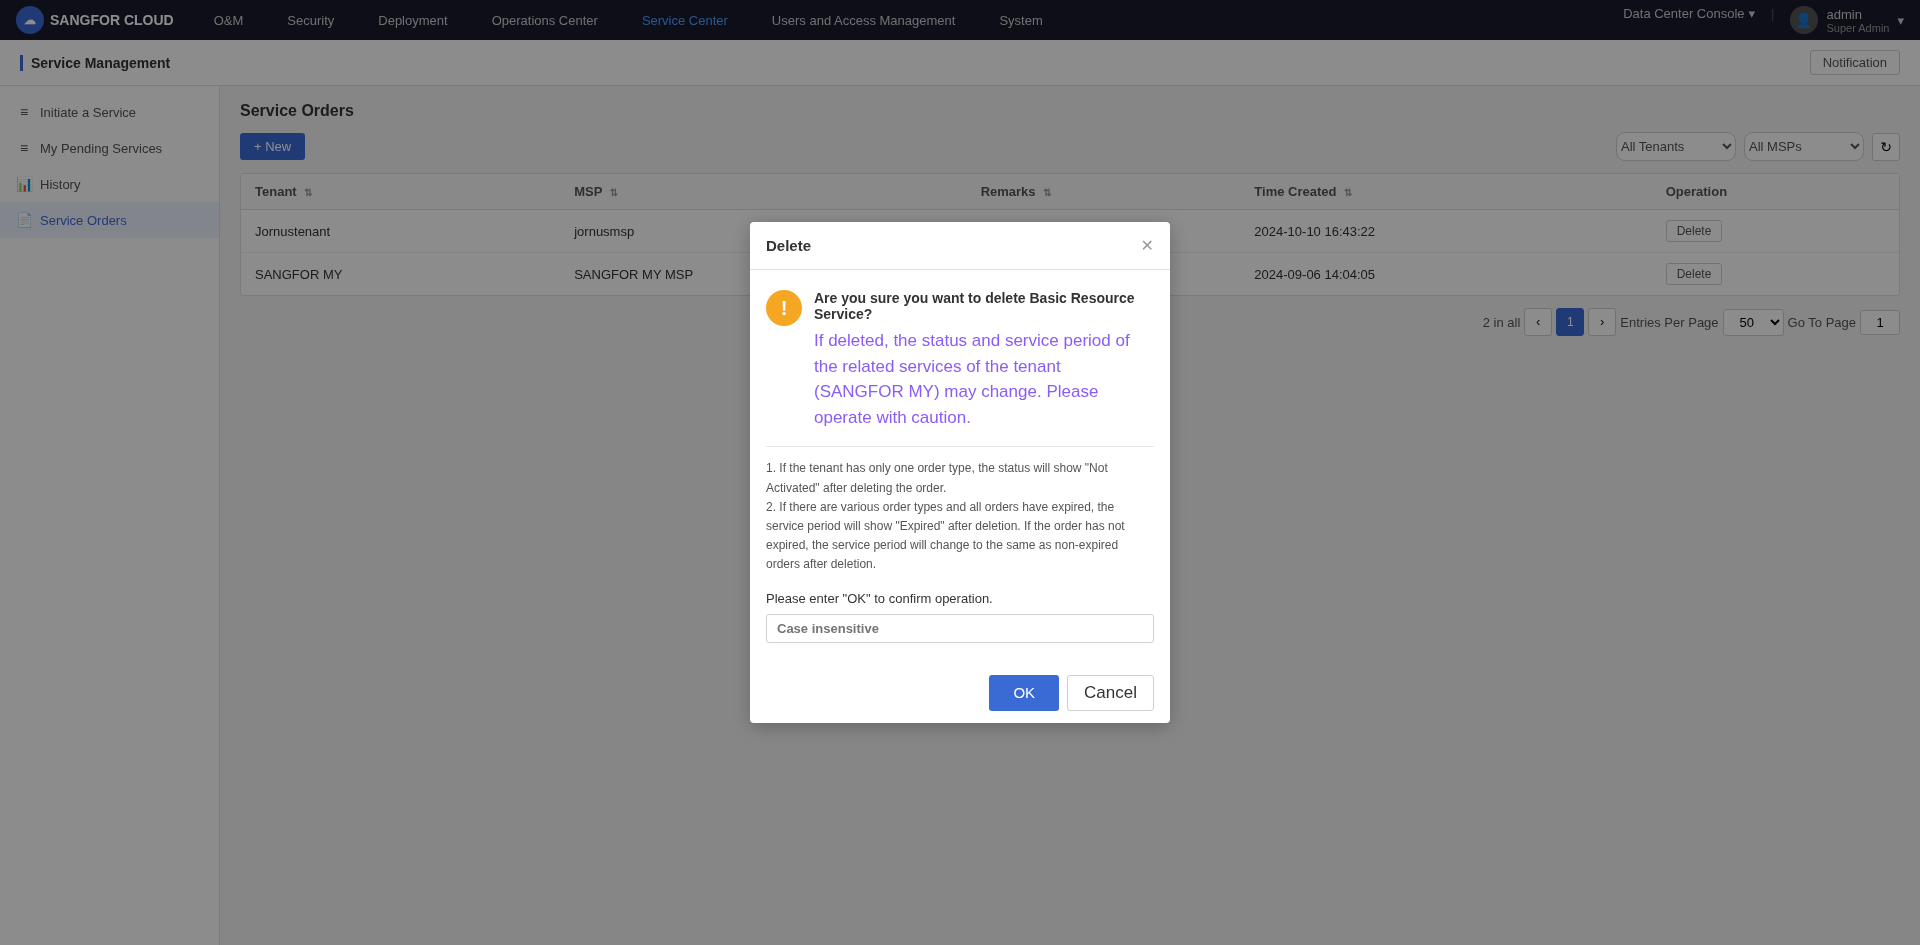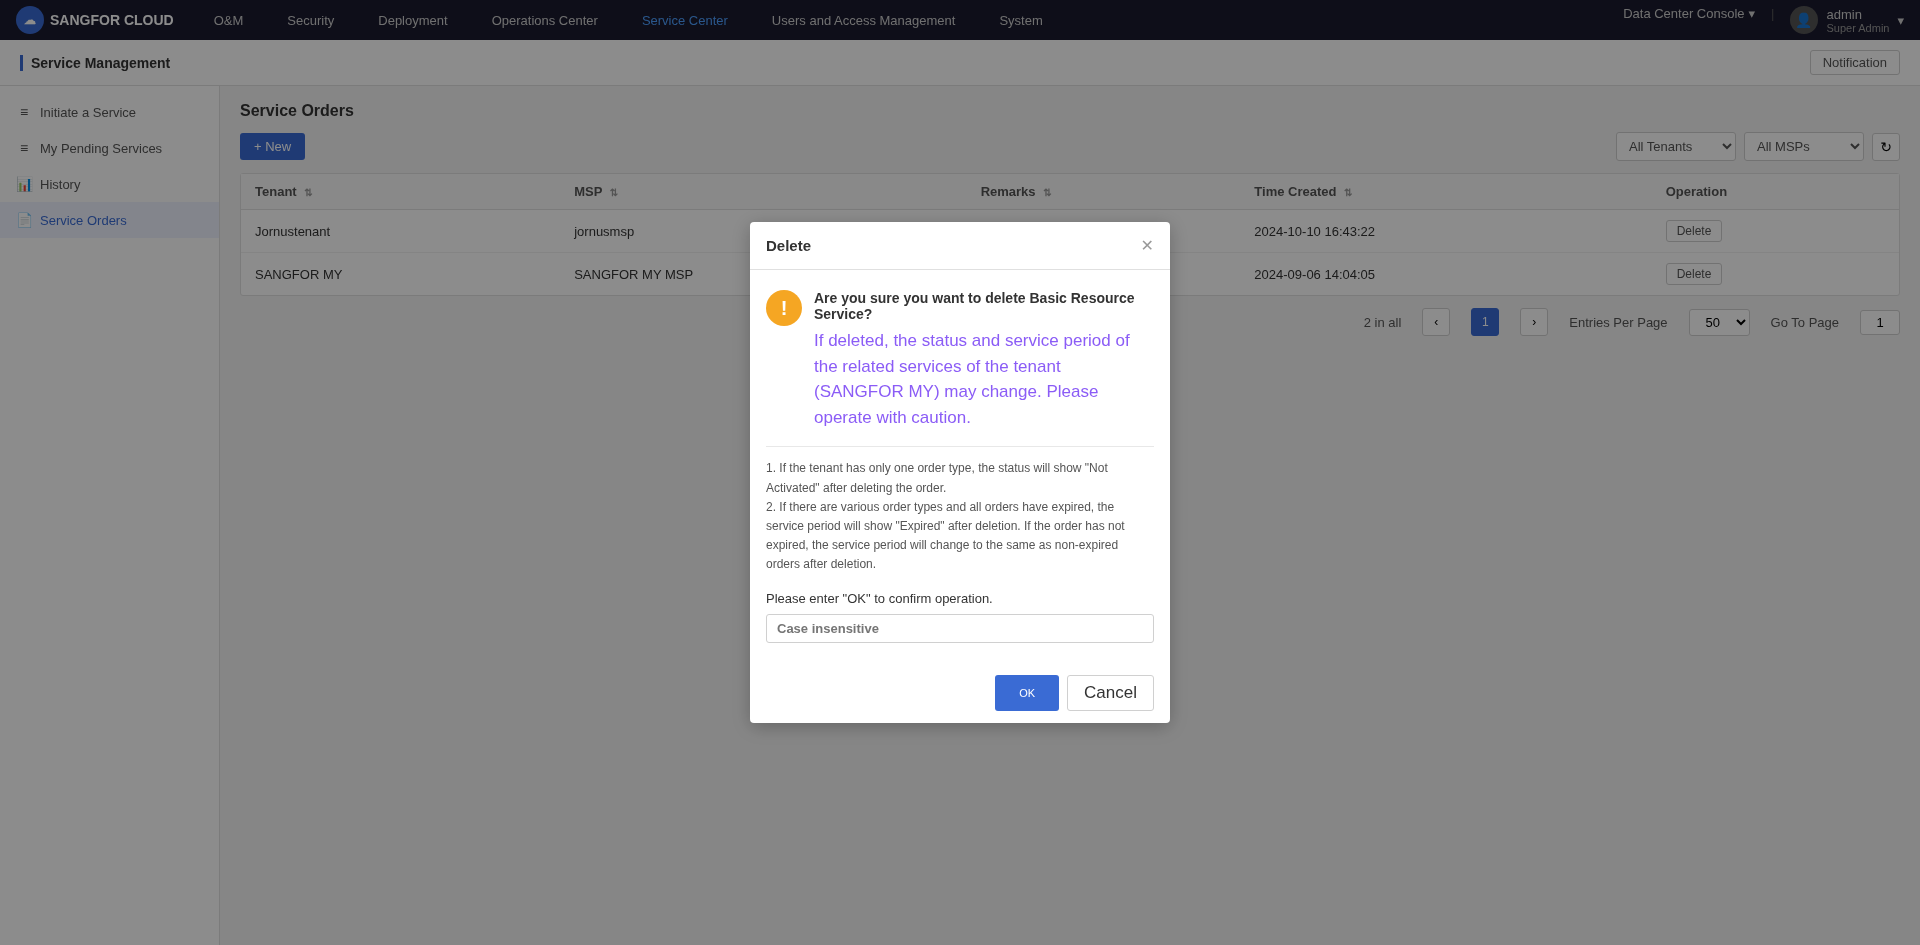--- a/index.html
+++ b/index.html
@@ -177,22 +177,22 @@
       align-items: center;
       gap: 4px;
     }
     .toolbar-right {
       display: flex;
       align-items: center;
       gap: 8px;
     }
     .filter-select {
       border: 1px solid #d0d0d0;
-      padding: 5px 8px;
-      border-radius: 3px;
+      padding: 5px 0;
+      border-radius: 9px;
       background: #fff;
       font-size: 13px;
       color: #555;
       cursor: pointer;
       min-width: 120px;
     }
     .refresh-btn {
       background: #fff;
       border: 1px solid #d0d0d0;
       width: 28px;
@@ -243,21 +243,21 @@
       font-size: 12px;
       color: #555;
     }
 
     
     .pagination {
       display: flex;
       align-items: center;
       justify-content: flex-end;
       padding: 12px 0;
-      gap: 21px;
+      gap: 4px;
       font-size: 13px;
       color: #555;
     }
     .page-btn {
       width: 28px;
       height: 28px;
       border: 1px solid #d0d0d0;
       background: #fff;
       border-radius: 3px;
       cursor: pointer;
@@ -387,21 +387,21 @@
       gap: 8px;
       padding: 12px 16px;
     }
     .btn-ok {
       background: #3a6bd4;
       color: #fff;
       border: none;
       padding: 7px 24px;
       border-radius: 3px;
       cursor: pointer;
-      font-size: 11px;
+      font-size: 15px;
     }
     .btn-cancel {
       background: #fff;
       color: #333;
       border: 1px solid #d0d0d0;
       padding: 7px 16px;
       border-radius: 3px;
       cursor: pointer;
       font-size: 17px;
     }

